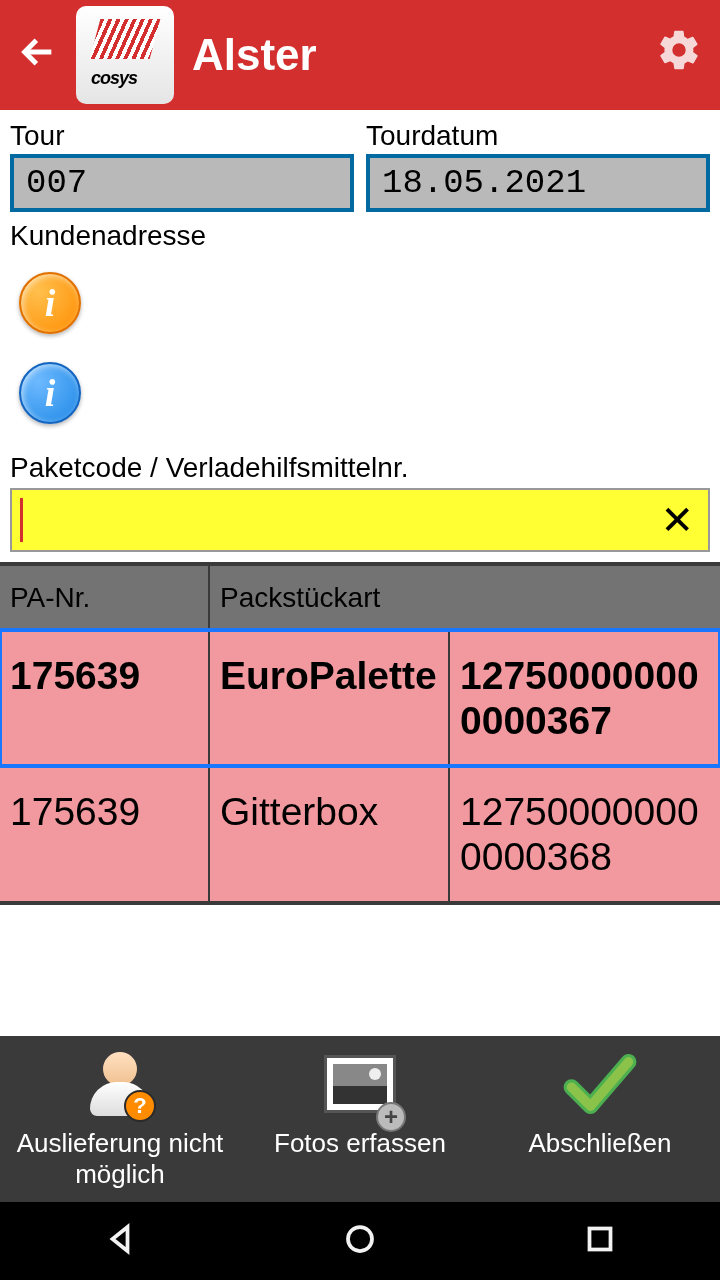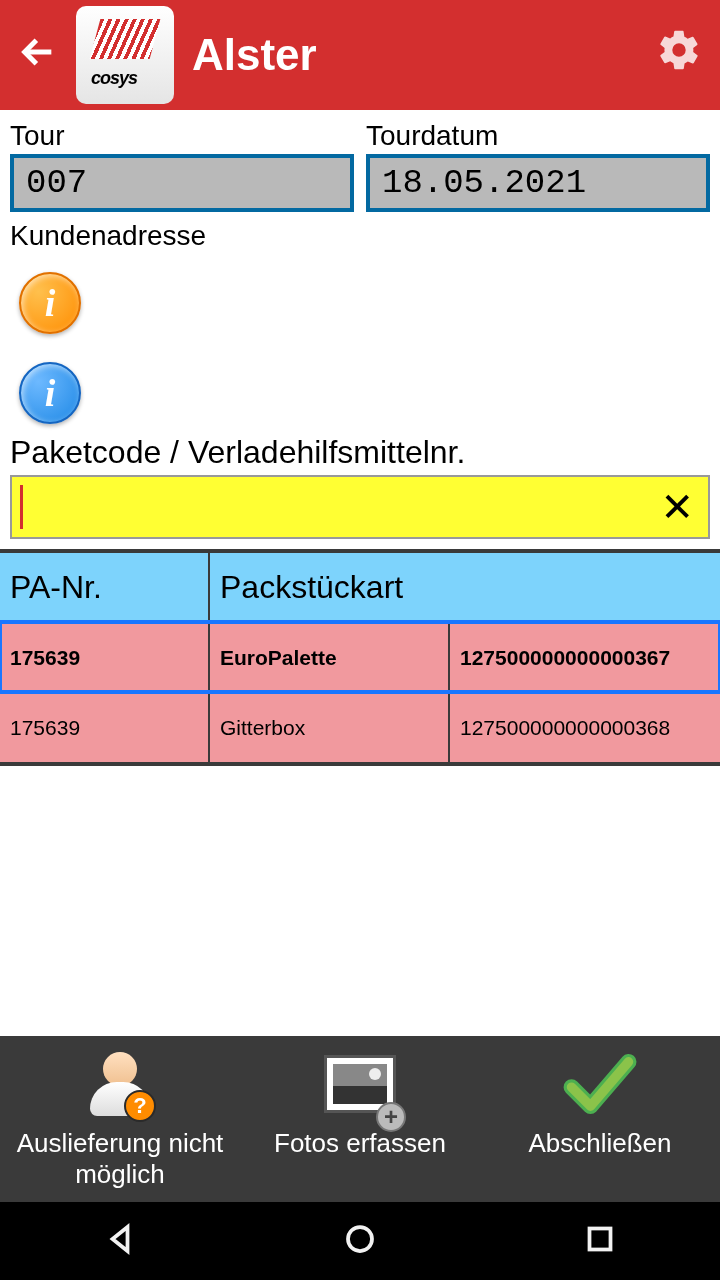--- a/index.html
+++ b/index.html
@@ -19,35 +19,35 @@
   .row { display:flex; gap:12px; }
   .field { flex:1; display:flex; flex-direction:column;justify-content:flex-end; }
   .label { font-size:28px; color:#000; margin-bottom:2px; }
   .readonly-box { background:#b9b9b9; border:4px solid #0369a1; padding:6px 12px; font-size:34px; font-family:'Courier New',monospace; }
   .address-row { display:flex; gap:10px; align-items:flex-start; margin-top:8px; }
   .address-box { flex:1; background:#b9b9b9; border:2px solid #888; padding:8px 12px; font-size:34px; font-family:'Courier New',monospace; line-height:1.3; white-space:pre-line; }
   .info-col { width:80px; display:flex; flex-direction:column; gap:28px; padding-top:10px; align-items:center; }
   .info-btn { width:62px; height:62px; border-radius:50%; display:flex; align-items:center; justify-content:center; color:#fff; font-family:Georgia,serif; font-weight:bold; font-size:38px; font-style:italic; box-shadow:inset 2px 2px 6px rgba(255,255,255,.6), 0 2px 4px rgba(0,0,0,.3); cursor:pointer; }
   .info-orange { background:radial-gradient(circle at 30% 30%, #ffc04d, #ff8c00); border:2px solid #e07000; }
   .info-blue   { background:radial-gradient(circle at 30% 30%, #6db9ff, #1e88e5); border:2px solid #1565c0; }
-  .scan-label { font-size:32px; margin-top:10px; }
+  .scan-label { font-size:28px; margin-top:28px; }
   .scan-box { background:#ffff33; border:2px solid #999; height:64px; display:flex; align-items:center; padding:0 8px; margin-top:2px; }
   .scan-input { flex:1; background:transparent; border:none; outline:none; font-size:30px; font-family:'Courier New',monospace; }
   .cursor { width:3px; height:44px; background:#d32f2f; margin-right:6px; }
   .clear-x { font-size:40px; color:#000; cursor:pointer; padding:0 6px; }
   
   .table { margin:10px -10px 0 -10px; border-top:4px solid #3a3a3a; }
   .thead, .trow { display:flex; }
-  .thead { background:#7dd3fc; font-size:32px; }
+  .thead { background:#737373; font-size:28px; }
   .th, .td { padding:16px 10px; border-right:2px solid #3a3a3a; overflow:hidden; }
   .th:last-child, .td:last-child { border-right:none; }
   .c1 { width:210px; }
   .c2 { width:240px; }
   .c3 { flex:1; }
-  .trow { background:#f1999e; font-size:21px; border-top:2px solid #3a3a3a; }
+  .trow { background:#f1999e; font-size:39px; border-top:2px solid #3a3a3a; }
   .trow.selected { outline:4px solid #1976ff; outline-offset:-2px; font-weight:bold; position:relative; z-index:1;}
   .trow .td { padding:22px 10px; line-height:1.15; word-break:break-all; }
   .table-end { height:4px; background:#3a3a3a; }
   .spacer { flex:1; }
   
   .actions { background:#3a3a3a; display:flex; justify-content:space-around; align-items:flex-start; padding:10px 0 12px 0; }
   .action { flex:1; display:flex; flex-direction:column; align-items:center; gap:6px; color:#fff; font-size:26px; text-align:center; cursor:pointer; }
   .action-icon { width:76px; height:76px; display:flex; align-items:center; justify-content:center; position:relative; }
   
   .person-icon .head { width:34px; height:34px; border-radius:50%; background:linear-gradient(#ffe0c0,#f0c090); margin-bottom:-4px; }

